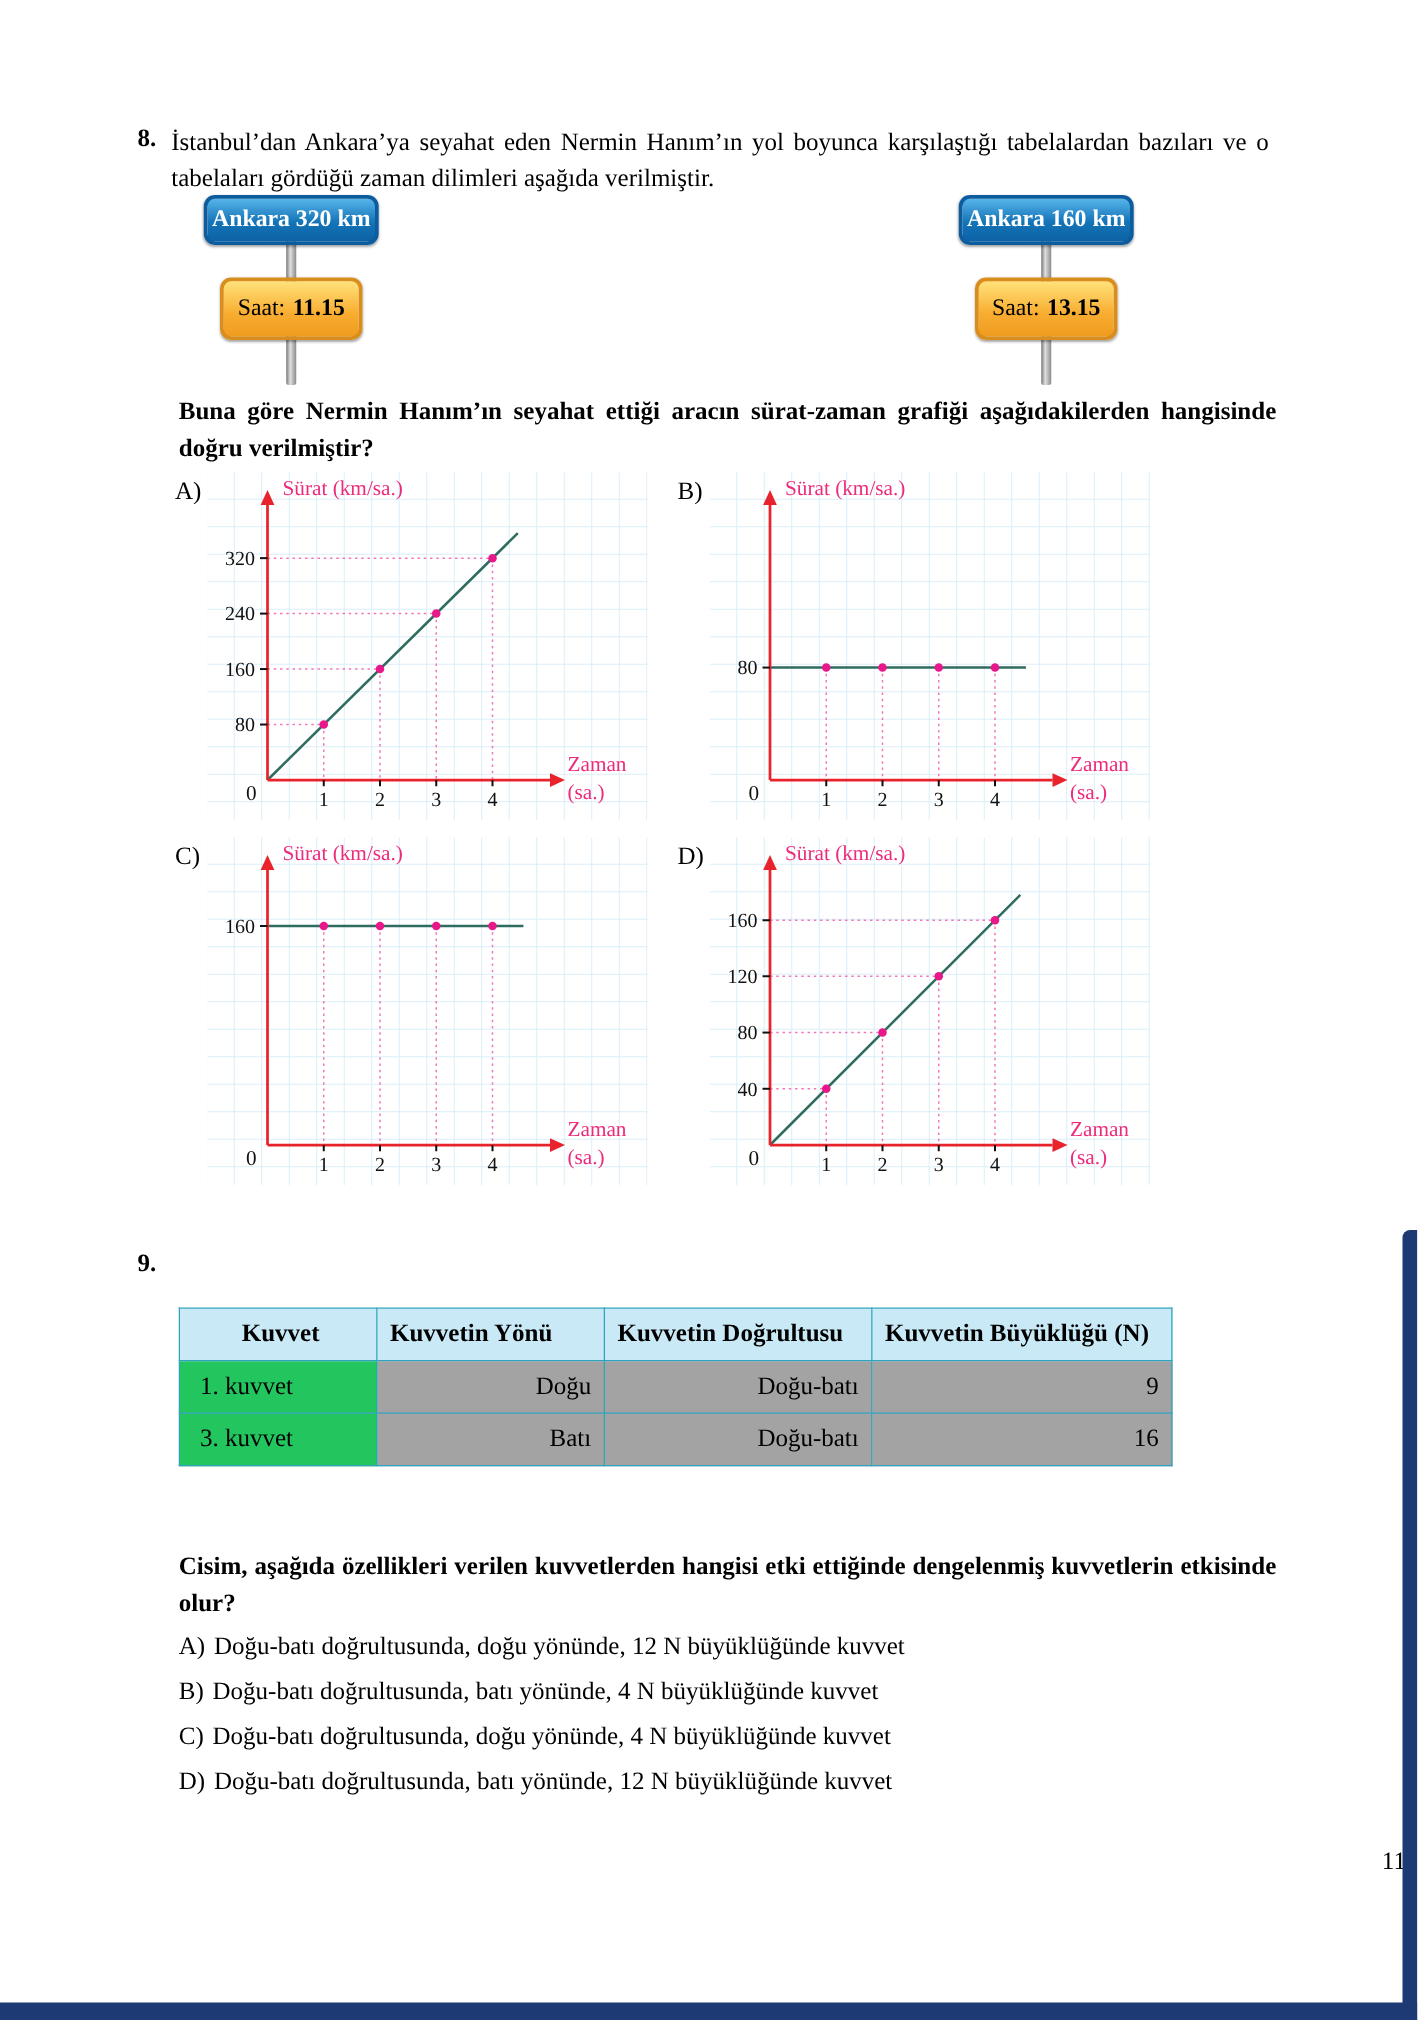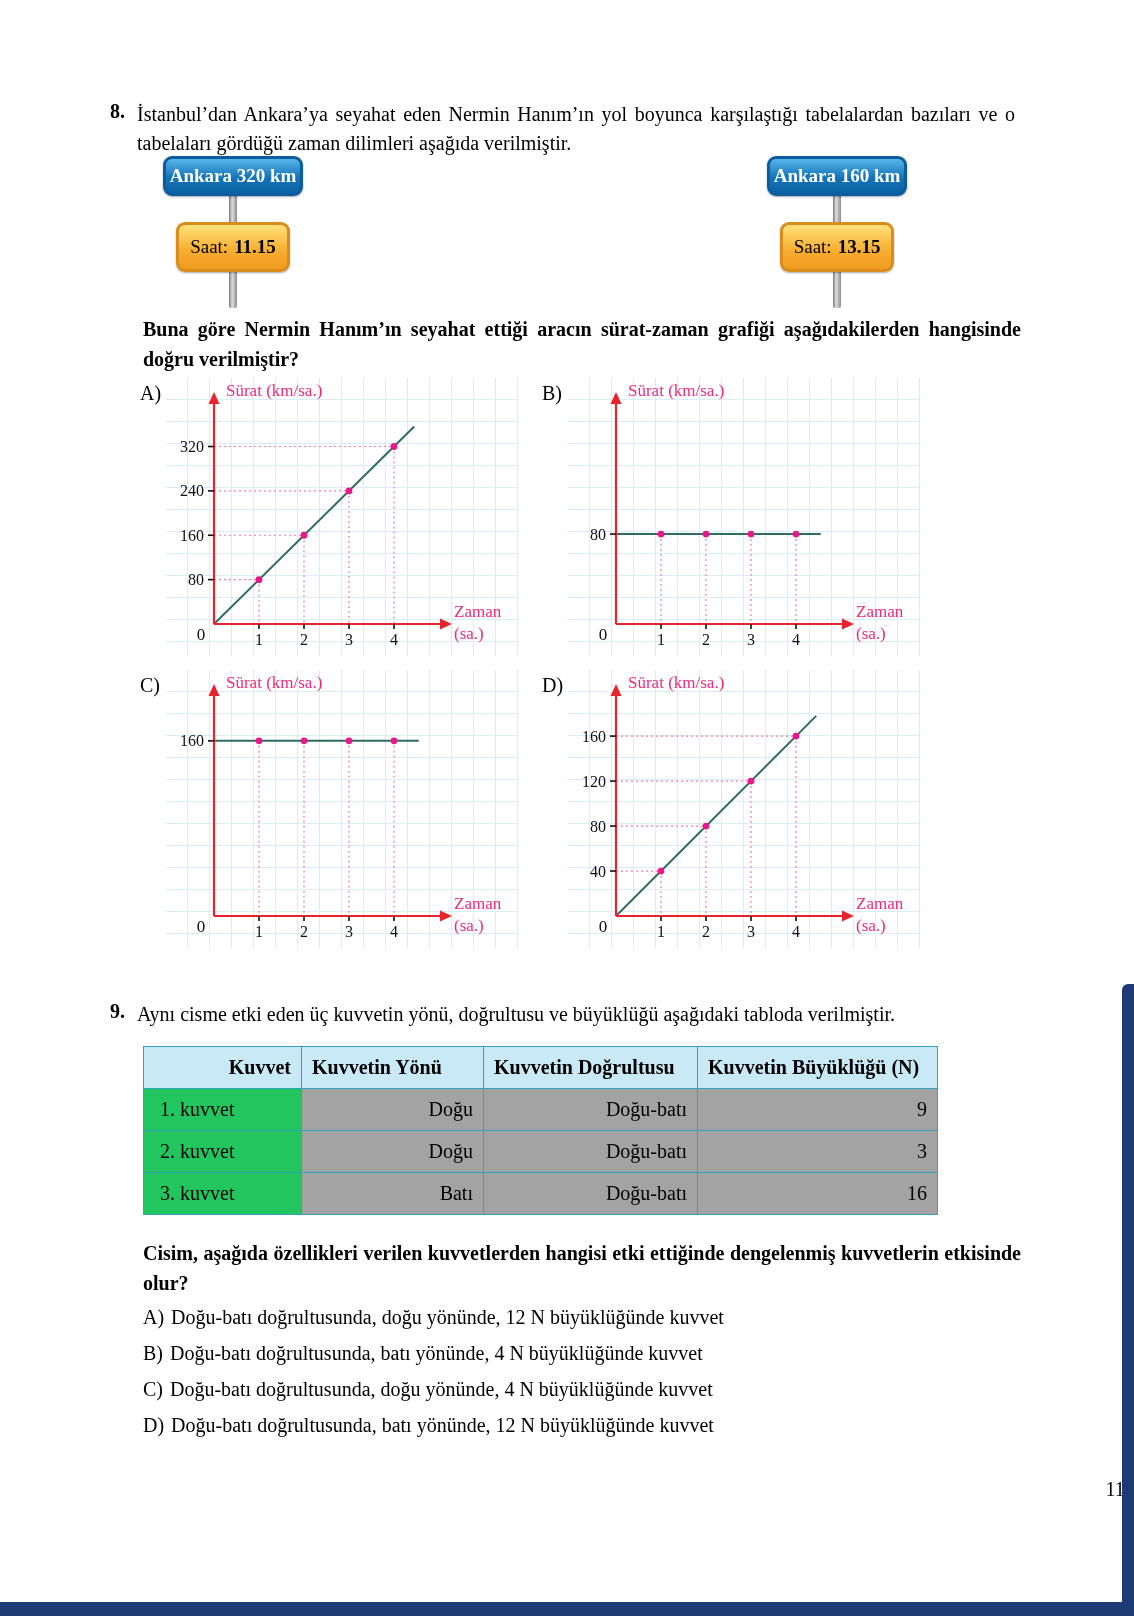--- a/index.html
+++ b/index.html
@@ -35,21 +35,21 @@
   .chart-opt{font-size:20px;width:26px;padding-top:4px;flex:0 0 auto}
   .chart-box{width:352px;height:278px;background-color:#fff;
         background-image:linear-gradient(#d9edf9 1px,transparent 1px),
                          linear-gradient(90deg,#d9edf9 1px,transparent 1px);
         background-size:22px 22px;background-position:-1px -1px}
 
   
   .force-table{border-collapse:collapse;font-size:20px}
   .force-table th,.force-table td{border:1.5px solid #2fa3bd;padding:9px 10px}
   .force-table th{background:#c9e9f6;font-weight:bold;text-align:left}
-  .force-table th.first{text-align:right;padding-left:14px}
+  .force-table th.first{text-align:center;padding-left:14px}
   .force-table td{background:#a3a3a3;text-align:right}
   .force-table td.rowhead{background:#22c55e;text-align:left;padding-left:16px}
   .c1{width:158px}.c2{width:182px}.c3{width:214px}.c4{width:240px}
 
   
   .opt{display:flex;font-size:20px;margin-bottom:13px}
   .opt-label{flex:0 0 auto;margin-right:7px}
 
   .pagenum{position:absolute;left:0;right:0;top:1478px;text-align:right;font-size:20px}
   .edge-bottom{position:absolute;left:0;right:0;bottom:0;height:14px;background:#1d3a74}
@@ -226,46 +226,39 @@
             <circle cx="228" cy="66.1081081081081" r="3.4" fill="#e8178a"></circle>
             <text x="60" y="18" text-anchor="start" font-size="17" fill="#ee2a7b" font-family="&quot;Liberation Serif&quot;,serif">Sürat (km/sa.)</text>
             <text x="288" y="239" text-anchor="start" font-size="17" fill="#ee2a7b" font-family="&quot;Liberation Serif&quot;,serif">Zaman</text>
             <text x="288" y="261" text-anchor="start" font-size="17" fill="#ee2a7b" font-family="&quot;Liberation Serif&quot;,serif">(sa.)</text>
           </svg></div>
     </div>
   </div>
 
   <div class="abs qrow" style="left:110px;top:1000px;width:905px">
     <span class="qnum">9.</span>
-    <div class="qtext">Aynı cisme etki eden üç kuvvetin yönü, doğrultusu ve büyüklüğü aşağıdaki tabloda verilmiştir.</div>
   </div>
 
   <table class="force-table abs" style="left:143px;top:1046px">
     <thead>
       <tr>
         <th class="first c1">Kuvvet</th>
         <th class="c2">Kuvvetin Yönü</th>
         <th class="c3">Kuvvetin Doğrultusu</th>
         <th class="c4">Kuvvetin Büyüklüğü (N)</th>
       </tr>
     </thead>
     <tbody>
       <tr>
         <td class="rowhead">1. kuvvet</td>
         <td>Doğu</td>
         <td>Doğu-batı</td>
         <td>9</td>
       </tr>
       <tr>
-        <td class="rowhead">2. kuvvet</td>
-        <td>Doğu</td>
-        <td>Doğu-batı</td>
-        <td>3</td>
-      </tr>
-      <tr>
         <td class="rowhead">3. kuvvet</td>
         <td>Batı</td>
         <td>Doğu-batı</td>
         <td>16</td>
       </tr>
     </tbody>
   </table>
 
   <div class="abs bold-q" style="left:143px;top:1238px;width:878px">Cisim, aşağıda özellikleri verilen kuvvetlerden hangisi etki ettiğinde dengelenmiş kuvvetlerin etkisinde olur?</div>
 

